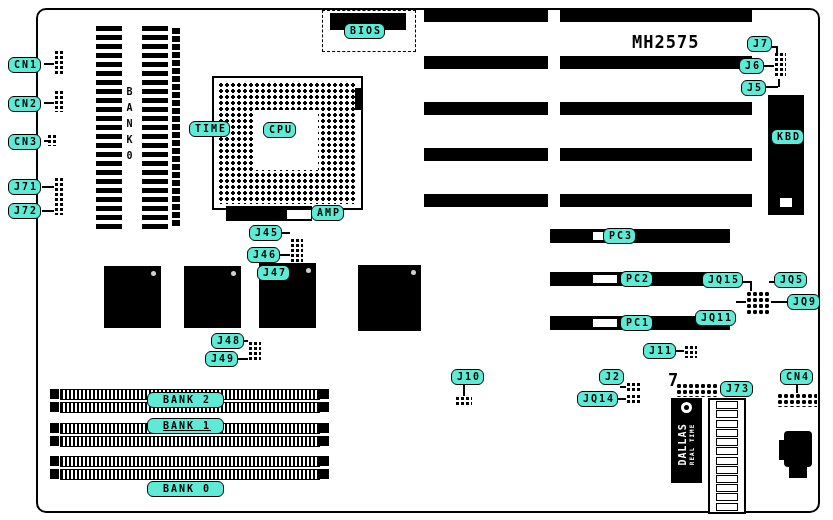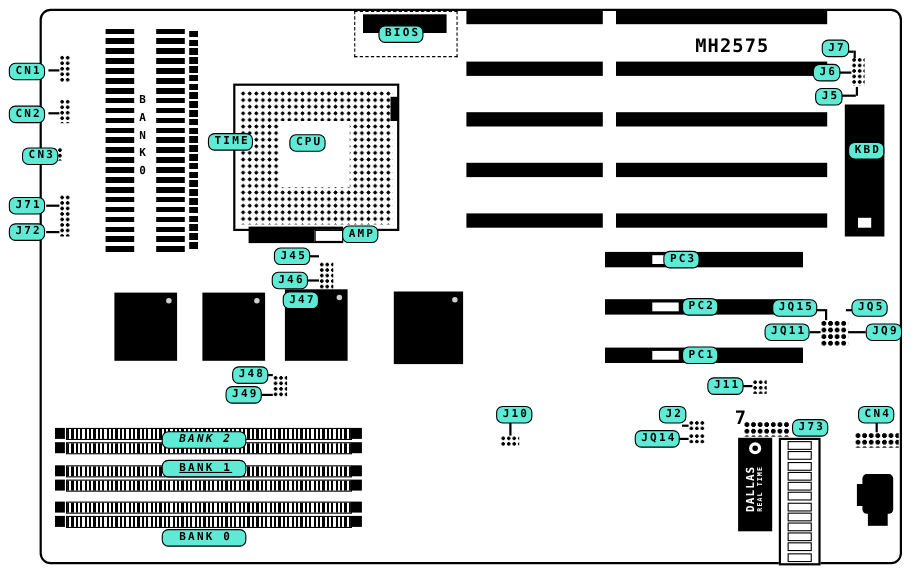--- a/index.html
+++ b/index.html
@@ -37,21 +37,21 @@
 </style>
 </head>
 <body>
 
 <div id="canvas">
 
   <div class="board"></div>
 
   <div class="lbl" style="left:8px;top:57px;">CN1</div>
   <div class="lbl" style="left:8px;top:96px;">CN2</div>
-  <div class="lbl" style="left:20px;top:134px;text-align:center;">CN3</div>
+  <div class="lbl" style="left:8px;top:134px;text-align:center;">CN3</div>
   <div class="lbl" style="left:8px;top:179px;">J71</div>
   <div class="lbl" style="left:8px;top:203px;">J72</div>
 
   <div class="pins" style="left:54px;top:50px;width:10px;height:25px;"></div>
   <div class="pins" style="left:54px;top:90px;width:10px;height:22px;"></div>
   <div class="pins" style="left:47px;top:134px;width:10px;height:12px;"></div>
   <div class="pins" style="left:54px;top:177px;width:10px;height:38px;"></div>
 
   <div class="wire-h" style="left:44px;top:63px;width:10px;"></div>
   <div class="wire-h" style="left:44px;top:102px;width:10px;"></div>
@@ -147,39 +147,39 @@
   <div class="esq" style="left:50px;top:402px;"></div>
   <div class="esq" style="left:320px;top:402px;"></div>
   <div class="esq" style="left:50px;top:423px;"></div>
   <div class="esq" style="left:320px;top:423px;"></div>
   <div class="esq" style="left:50px;top:436px;"></div>
   <div class="esq" style="left:320px;top:436px;"></div>
   <div class="esq" style="left:50px;top:456px;"></div>
   <div class="esq" style="left:320px;top:456px;"></div>
   <div class="esq" style="left:50px;top:469px;"></div>
   <div class="esq" style="left:320px;top:469px;"></div>
-  <div class="lbl" style="left:147px;top:392px;width:68px;font-style:italic;">BANK 2</div>
+  <div class="lbl" style="left:147px;top:392px;width:68px;">BANK 2</div>
   <div class="lbl" style="left:147px;top:418px;width:68px;text-decoration:underline;">BANK 1</div>
   <div class="lbl" style="left:147px;top:481px;width:68px;">BANK 0</div>
 
   <div class="slot" style="left:550px;top:229px;width:180px;height:14px;"></div>
   <div class="whitebox" style="left:593px;top:232px;width:24px;height:8px;"></div>
   <div class="lbl" style="left:603px;top:228px;">PC3</div>
 
   <div class="slot" style="left:550px;top:272px;width:180px;height:14px;"></div>
   <div class="whitebox" style="left:593px;top:275px;width:24px;height:8px;"></div>
   <div class="lbl" style="left:620px;top:271px;">PC2</div>
 
   <div class="slot" style="left:550px;top:316px;width:180px;height:14px;"></div>
   <div class="whitebox" style="left:593px;top:319px;width:24px;height:8px;"></div>
   <div class="lbl" style="left:620px;top:315px;">PC1</div>
 
   <div class="lbl" style="left:702px;top:272px;">JQ15</div>
   <div class="lbl" style="left:774px;top:272px;">JQ5</div>
-  <div class="lbl" style="left:695px;top:294px;">JQ11</div>
+  <div class="lbl" style="left:695px;top:310px;">JQ11</div>
   <div class="lbl" style="left:787px;top:294px;">JQ9</div>
   <div class="pins pins-lg" style="left:746px;top:291px;width:25px;height:24px;"></div>
   <div class="wire-h" style="left:740px;top:281px;width:10px;"></div>
   <div class="wire-v" style="left:750px;top:281px;height:10px;"></div>
   <div class="wire-h" style="left:769px;top:281px;width:6px;"></div>
   <div class="wire-h" style="left:736px;top:301px;width:10px;"></div>
   <div class="wire-h" style="left:771px;top:301px;width:16px;"></div>
 
   <div class="lbl" style="left:643px;top:343px;">J11</div>
   <div class="pins" style="left:684px;top:345px;width:13px;height:13px;"></div>

